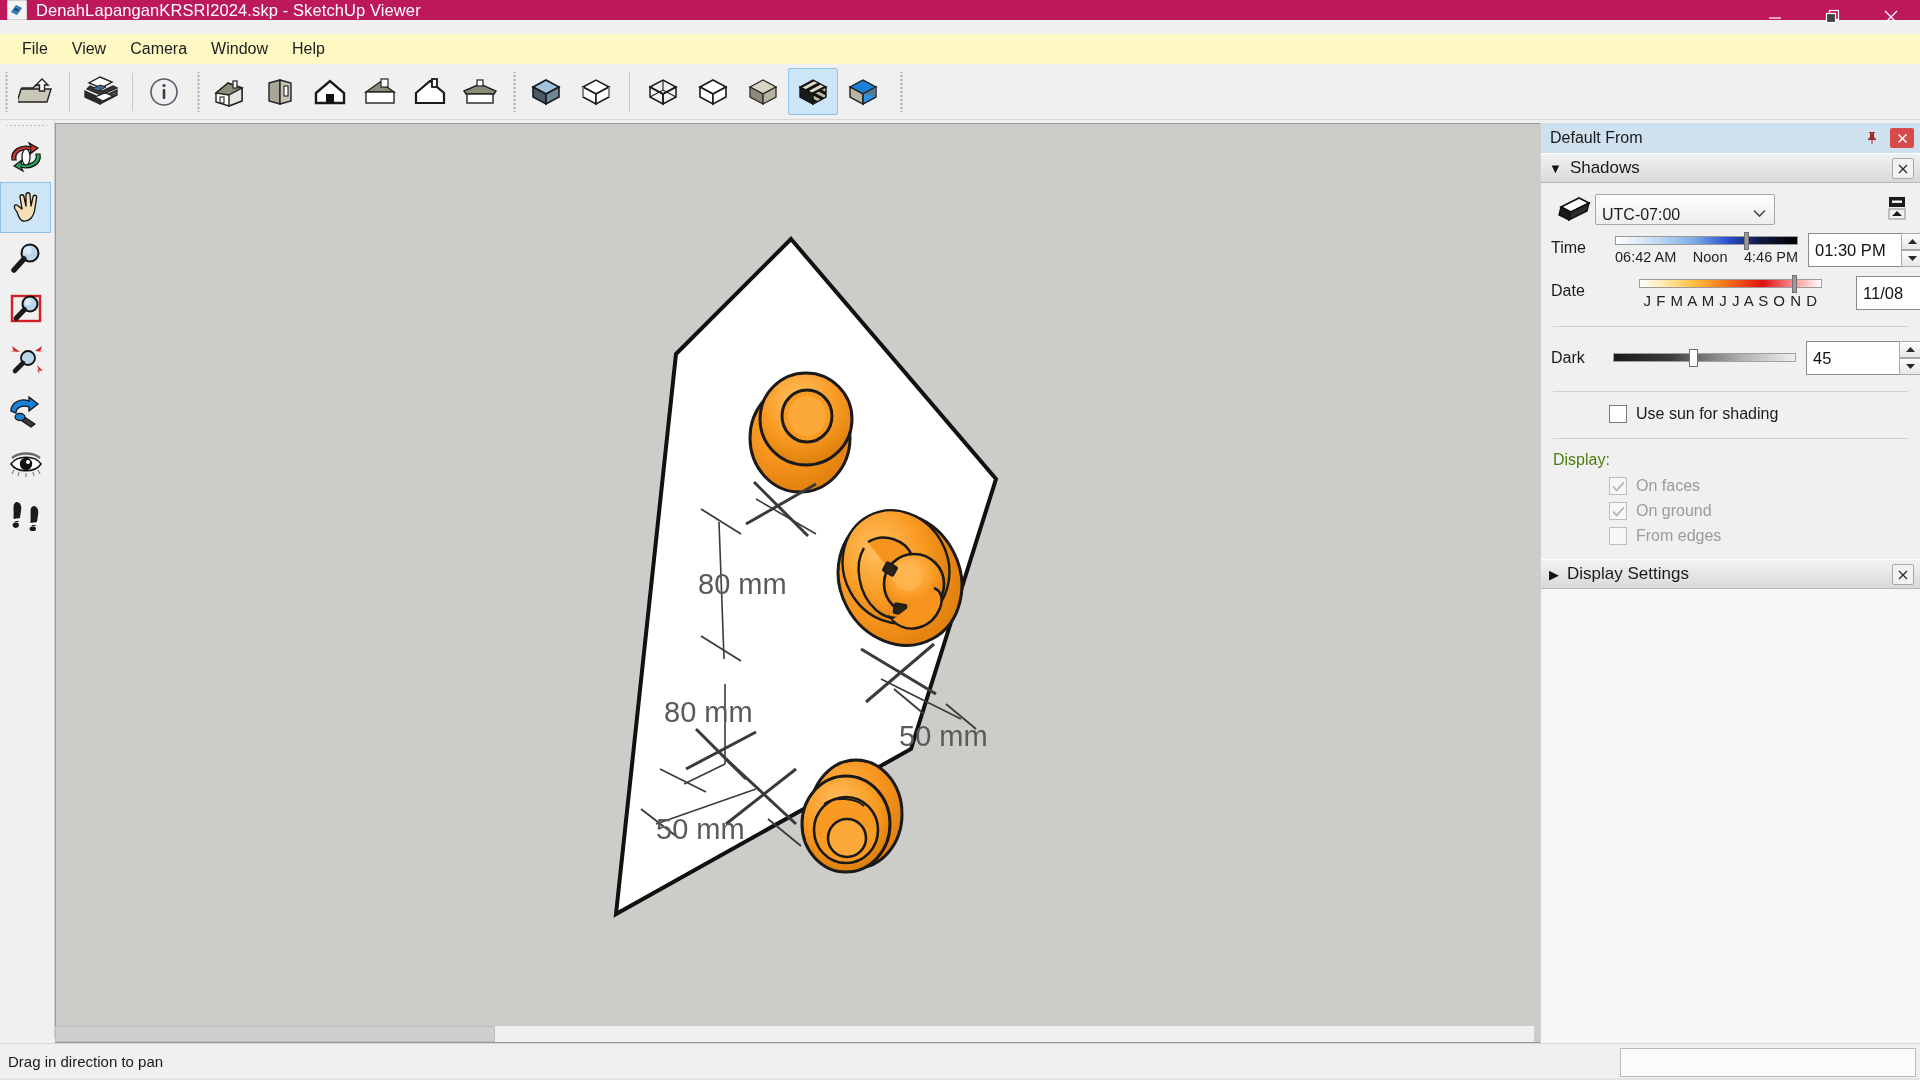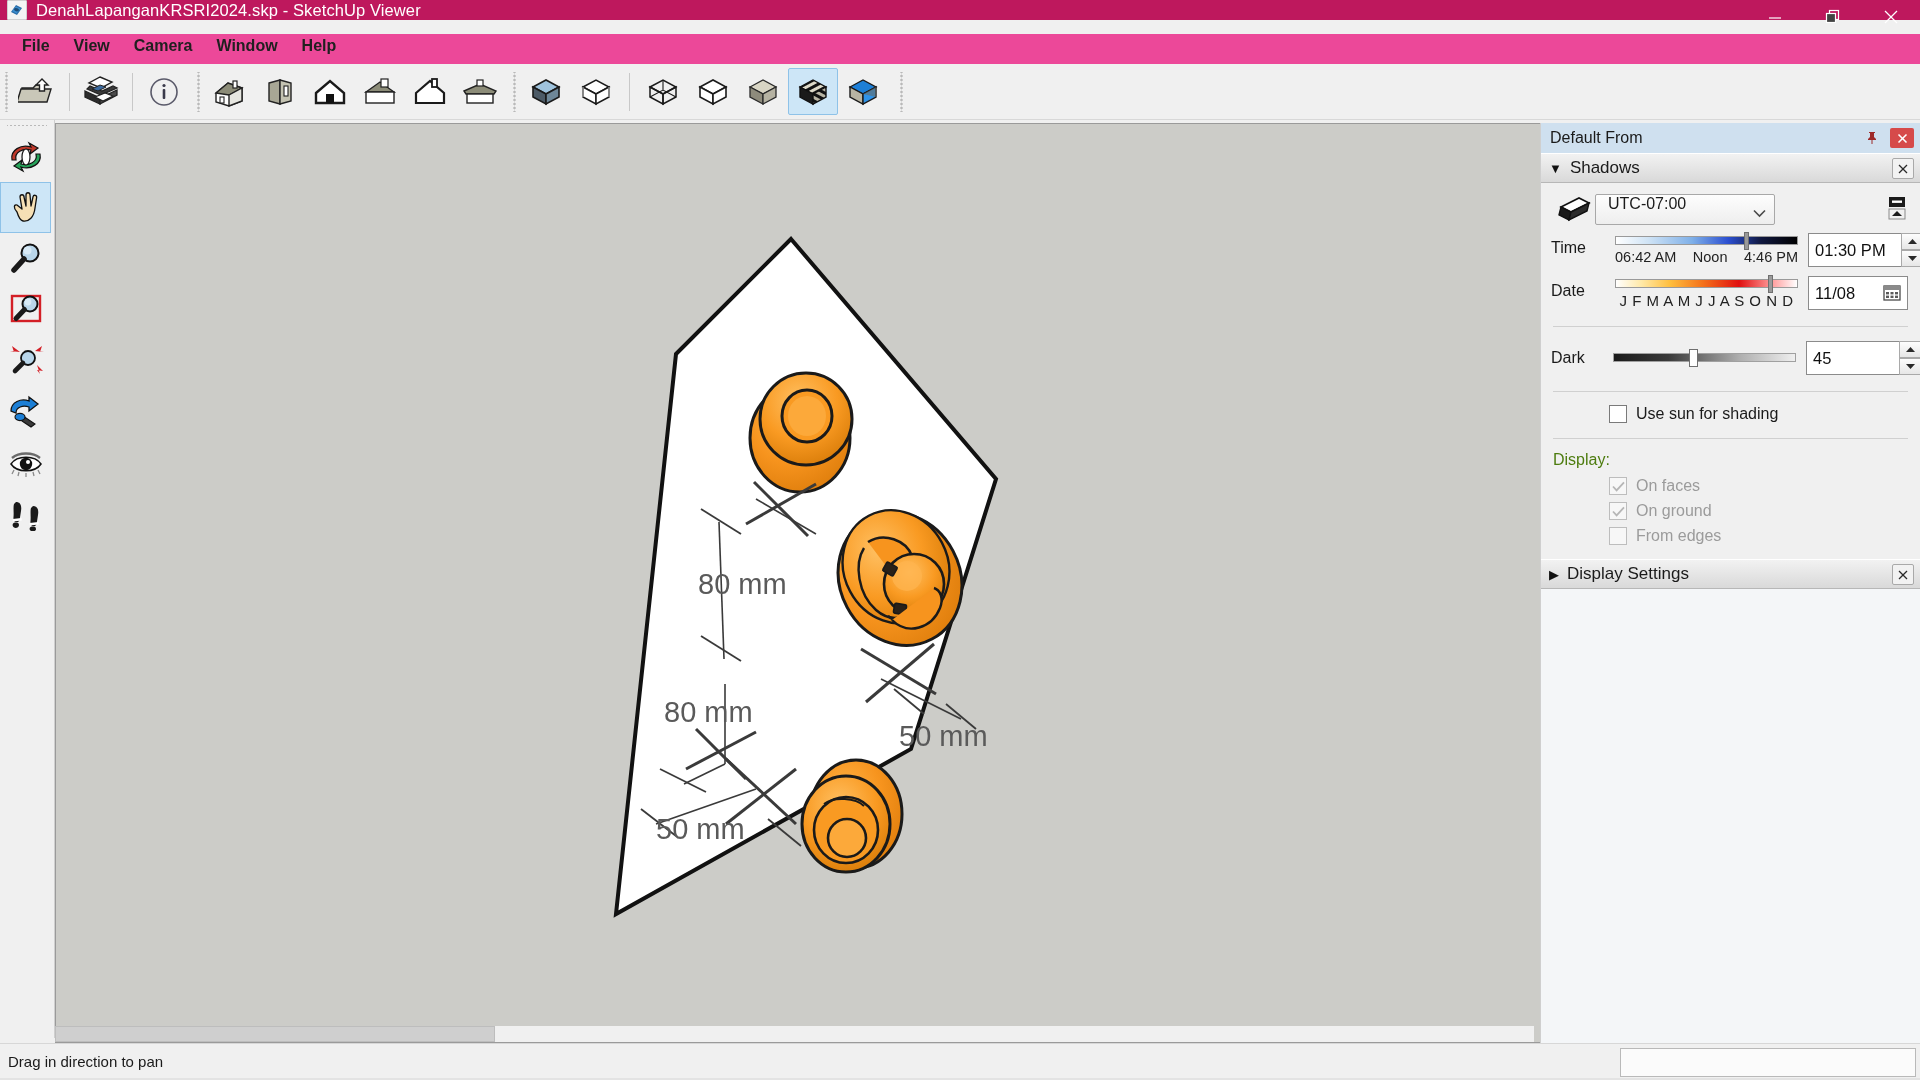--- a/index.html
+++ b/index.html
@@ -20,21 +20,21 @@
     background:#f4f4f4;border:1px solid #d0d0d0;border-radius:1px;box-sizing:border-box;}
   .app-icon svg{position:absolute;left:1px;top:1px;}
   .title-text{color:#ffffff;font-size:16.5px;letter-spacing:.1px;white-space:nowrap;}
   .winbtns{position:absolute;right:0;top:0;height:34px;display:flex;}
   .winbtn{width:58px;height:34px;display:flex;align-items:center;justify-content:center;}
   .winbtn svg{display:block;}
 
   
   .menubar{
     position:absolute;left:0;top:34px;width:1920px;height:30px;
-    background:#ec4899;display:flex;align-items:flex-start;padding-left:10px;box-sizing:border-box;font-weight:bold;
+    background:#fef9c3;display:flex;align-items:center;padding-left:10px;box-sizing:border-box;
   }
   .menuitem{font-size:16px;color:#202020;padding:4px 12px;line-height:1;white-space:nowrap;}
 
   
   .toolbar{
     position:absolute;left:0;top:64px;width:1920px;height:55px;
     background:#f0f0f0;border-bottom:1px solid #d8d8d8;
     display:flex;align-items:center;
   }
   .grip{width:7px;height:40px;margin:0 3px;flex:none;
@@ -95,21 +95,21 @@
 
   .section-body{background:#f0f0f0;padding:10px 10px 12px 10px;box-sizing:border-box;}
 
   .row{display:flex;align-items:center;margin-bottom:9px;}
   .row-label{width:62px;font-size:16px;color:#1a1a1a;flex:none;}
 
   .tz-row{display:flex;align-items:center;margin-bottom:8px;}
   .sun-ico{width:44px;flex:none;display:flex;align-items:center;justify-content:center;}
   .combo{
     flex:none;width:180px;height:31px;border:1px solid #a8a8a8;background:linear-gradient(#fdfdfd,#eeeeee);
-    display:flex;align-items:flex-start;padding:0 12px;box-sizing:border-box;position:relative;border-radius:2px;
+    display:flex;align-items:flex-end;padding:0 6px;box-sizing:border-box;position:relative;border-radius:2px;
   }
   .combo .cv{font-size:16px;color:#1a1a1a;}
   .combo .cchev{position:absolute;right:8px;top:9px;}
   .tz-spacer{flex:1;}
   .collapse-ico{width:26px;height:32px;flex:none;display:flex;flex-direction:column;align-items:center;justify-content:center;}
 
   .slider{position:relative;width:183px;height:16px;flex:none;}
   .slider .track{position:absolute;left:0;top:3px;width:183px;height:9px;border:1px solid #9a9a9a;box-sizing:border-box;}
   .slider .thumb{position:absolute;top:-1px;width:5px;height:18px;background:#9a9a9a;border:1px solid #6f6f6f;box-sizing:border-box;}
   .slider.plain .track{border:1px solid #a0a0a0;}
@@ -640,21 +640,21 @@
               </svg>
           </div>
           <div class="sa">
             <svg width="11" height="7" viewBox="0 0 11 7">
                 <path d="M5.5 6 L1 1 L10 1 Z" fill="#2a2a2a"></path>
               </svg>
           </div>
         </div>
       </div>
 
-      <div class="row" style="align-items:flex-start;">
+      <div class="row" style="align-items:flex-start;gap:24px;">
         <div class="row-label" style="margin-top:6px">Date</div>
         <div class="slidecol">
           <div class="slider">
             <div class="track" style="background:linear-gradient(to right,#ffffff 0%,#ffe9a8 14%,#ffbe3d 30%,#f4711a 48%,#e01010 68%,#ff9a9a 86%,#ffffff 100%)"></div>
             <div class="thumb" style="left:153px"></div>
           </div>
           <div class="months">J F M A M J  J  A S O N D</div>
         </div>
         <div class="spinbox" style="width:100px;position:relative;">
           <span class="sv">11/08</span>

